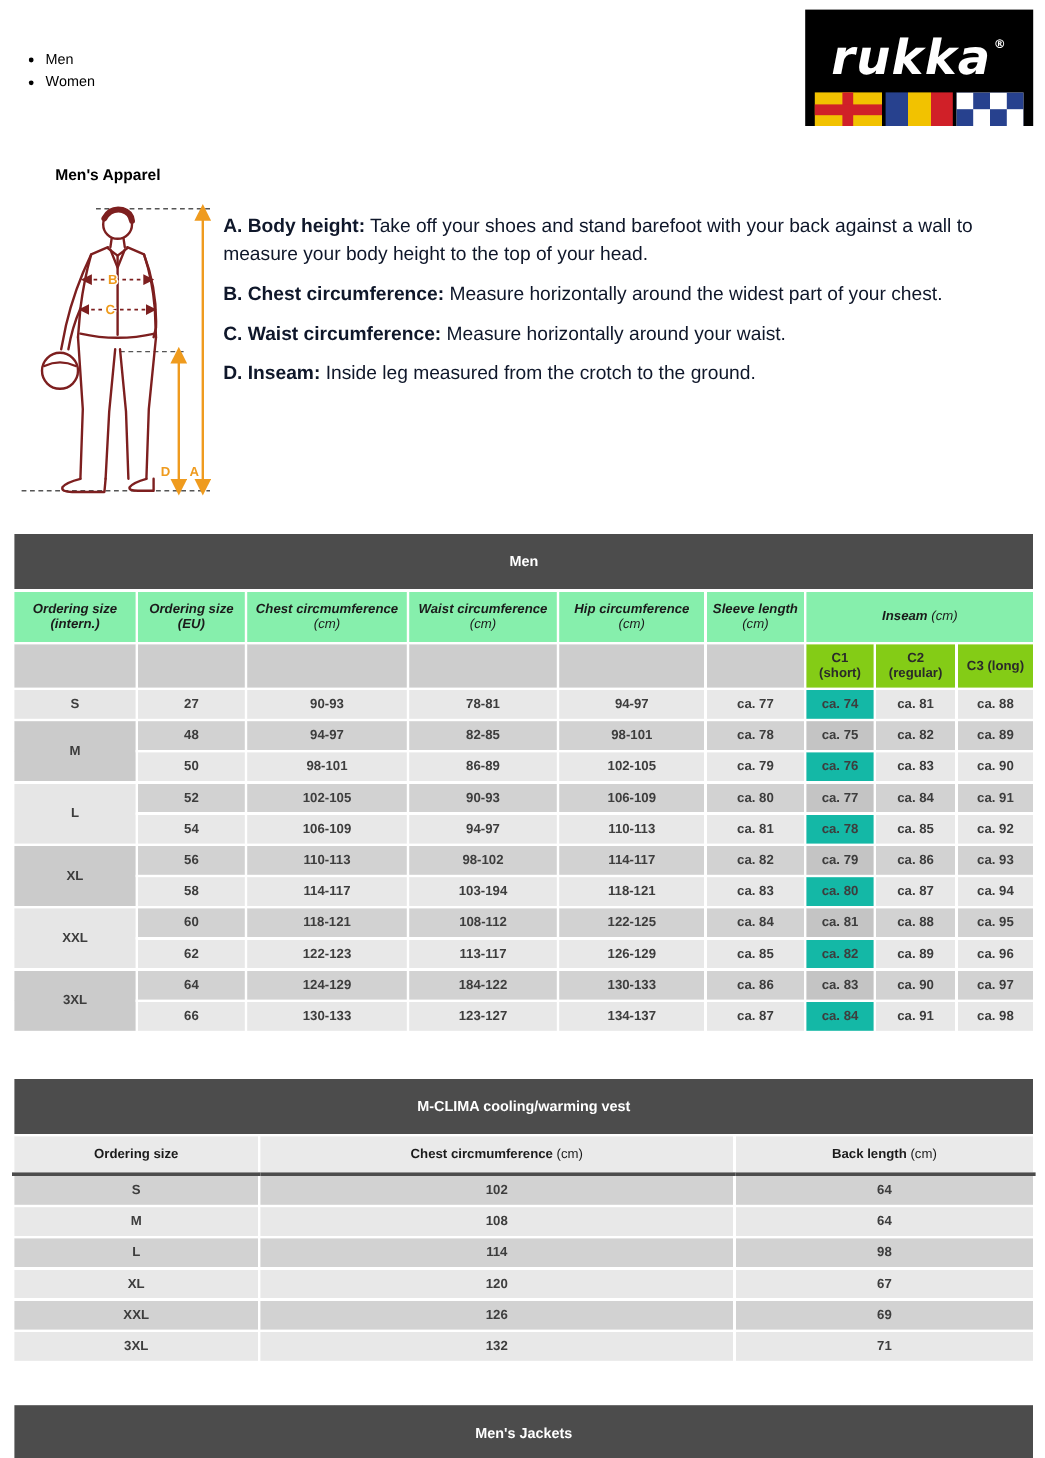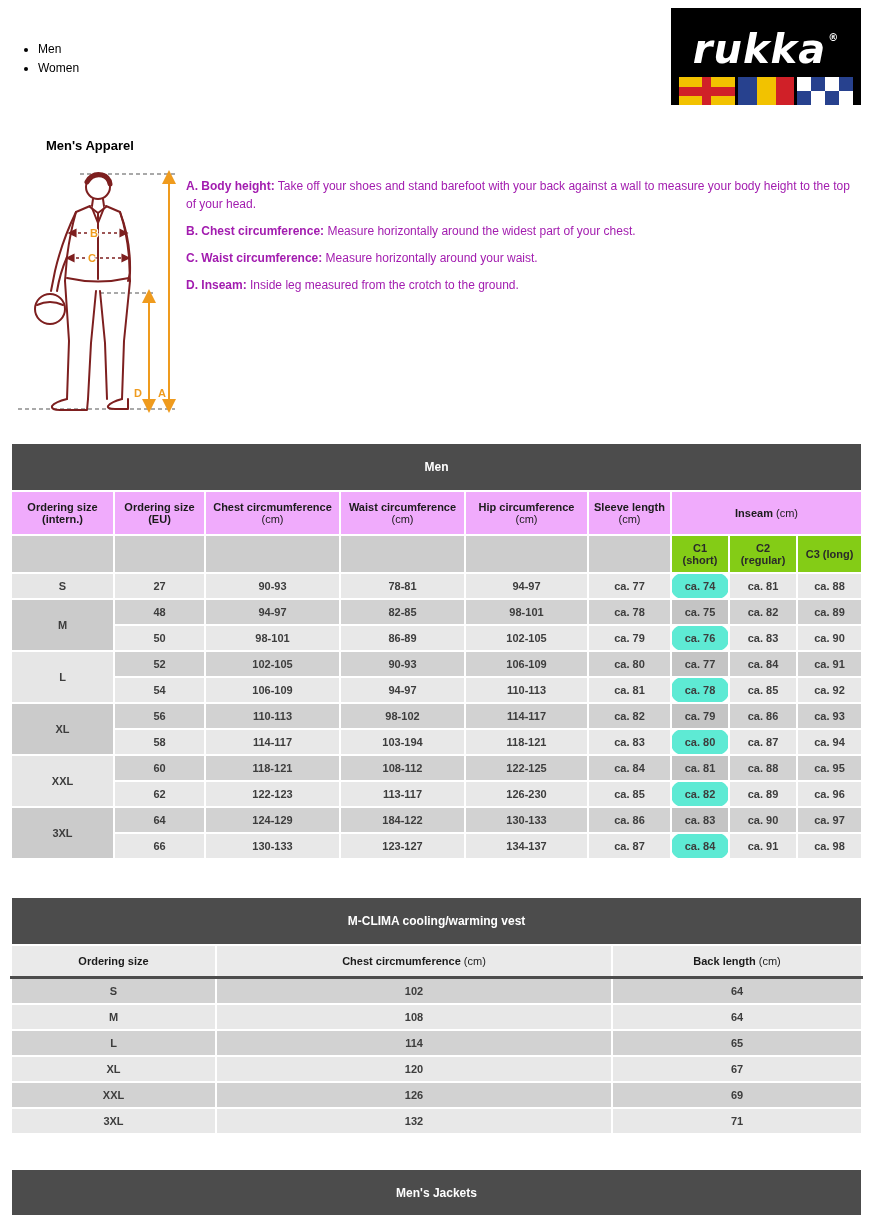--- a/index.html
+++ b/index.html
@@ -19,35 +19,35 @@
   .flag-cross::before{content:"";position:absolute;top:0;bottom:0;left:23px;width:9px;background:#d02028;}
   .flag-cross::after{content:"";position:absolute;left:0;right:0;top:10px;height:9px;background:#d02028;}
   .flag-tri{background:linear-gradient(90deg,#27418e 0 34%,#f2c200 34% 67%,#d02028 67% 100%);}
   .flag-check{background:repeating-conic-gradient(#27418e 0 25%,#fff 0 50%);background-size:28px 28px;}
 
   .page-title{font-size:13px;font-weight:bold;margin:26px 0 8px 10px;padding-left:36px;}
 
   
   .guide{display:flex;margin:0 10px 0 10px;}
   .figure{width:170px;flex:none;}
-  .guide-text{flex:1;font-size:12px;line-height:1.5;padding:16px 4px 0 6px;color:#a21caf;}
+  .guide-text{flex:1;font-size:16px;line-height:1.5;padding:16px 4px 0 6px;color:#0f172a;}
   .guide-text p{margin:0 0 9px 0;}
 
   
   table.sz{border-collapse:collapse;table-layout:fixed;width:851px;margin-left:10px;font-size:11px;}
   table.sz td{border:2px solid #fff;text-align:center;vertical-align:middle;padding:2px 3px;overflow:hidden;}
   td.tbar{background:#4c4c4c;color:#fff;font-weight:bold;font-size:12px;height:42px;}
-  td.hdr{background:#f0abfc;color:#1b1b1b;height:38px;}
+  td.hdr{background:#86efac;color:#1b1b1b;height:38px;font-style:italic;}
   .b{font-weight:bold;}
   .r{font-weight:normal;}
   td.sub-empty{background:#cdcdcd;height:32px;}
   td.sub{background:#84cc16;font-weight:bold;height:32px;color:#2a2a2a;}
   tr.rl td{background:#e8e8e8;}
   tr.rd td{background:#d2d2d2;}
-  tr.rl td.c1{background:#5eead4;border-radius:12px;}
+  tr.rl td.c1{background:#14b8a6;}
   tr.rd td.c1{background:#c4c4c4;}
   td.gL{background:#e6e6e6 !important;font-weight:bold;color:#3d3d3d;}
   td.gD{background:#cbcbcb !important;font-weight:bold;color:#3d3d3d;}
   table.sz td.val{font-weight:bold;color:#3d3d3d;height:20px;}
   #men-table{margin-top:15px;}
   #mclima-table{margin-top:36px;}
   #jackets-table{margin-top:33px;margin-bottom:6px;}
   tr.mc-hdr td{background:#eaeaea;height:26px;border-bottom:3px solid #4c4c4c;color:#1b1b1b;}
 </style>
 </head>
@@ -249,21 +249,21 @@
           <td class="val">122-125</td>
           <td class="val">ca. 84</td>
           <td class="val c1">ca. 81</td>
           <td class="val">ca. 88</td>
           <td class="val">ca. 95</td>
         </tr>
         <tr class="rl">
           <td class="val">62</td>
           <td class="val">122-123</td>
           <td class="val">113-117</td>
-          <td class="val">126-230</td>
+          <td class="val">126-129</td>
           <td class="val">ca. 85</td>
           <td class="val c1">ca. 82</td>
           <td class="val">ca. 89</td>
           <td class="val">ca. 96</td>
         </tr>
         <tr class="rd">
           <td rowspan="2" class="gD">3XL</td>
           <td class="val">64</td>
           <td class="val">124-129</td>
           <td class="val">184-122</td>
@@ -306,21 +306,21 @@
           <td class="val">64</td>
         </tr>
         <tr class="rl">
           <td class="val">M</td>
           <td class="val">108</td>
           <td class="val">64</td>
         </tr>
         <tr class="rd">
           <td class="val">L</td>
           <td class="val">114</td>
-          <td class="val">65</td>
+          <td class="val">98</td>
         </tr>
         <tr class="rl">
           <td class="val">XL</td>
           <td class="val">120</td>
           <td class="val">67</td>
         </tr>
         <tr class="rd">
           <td class="val">XXL</td>
           <td class="val">126</td>
           <td class="val">69</td>

